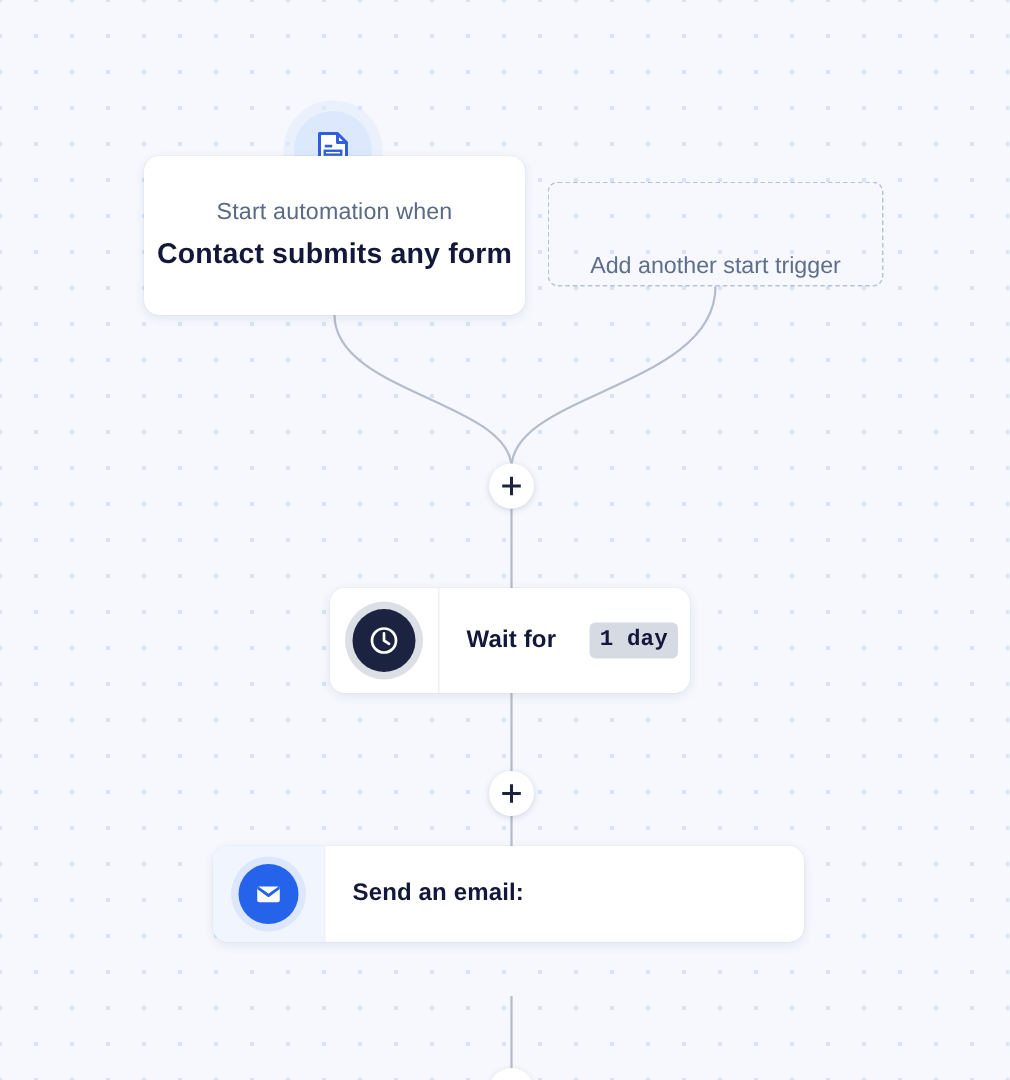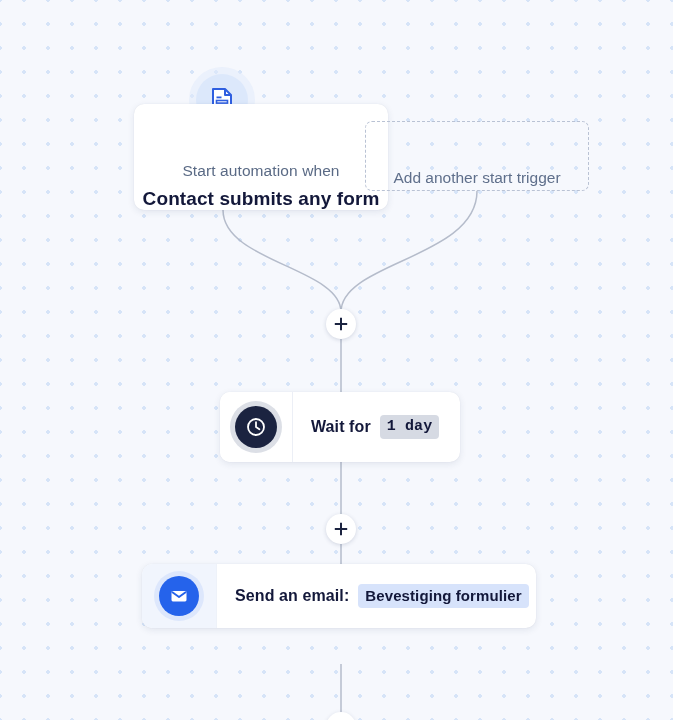--- a/index.html
+++ b/index.html
@@ -46,23 +46,22 @@
 
   
   #trigger-card {
     left: 96px;
     top: 104px;
     width: 254px;
     height: 106px;
     display: flex;
     flex-direction: column;
     align-items: center;
-    justify-content: flex-end;
+    justify-content: center;
     gap: 8px;
-    margin-left: 38px;
   }
   .trigger-sub {
     font-size: 15.5px;
     color: #5a6a85;
     letter-spacing: .1px;
   }
   .trigger-title {
     font-size: 19px;
     font-weight: bold;
     color: #13183a;
@@ -135,21 +134,21 @@
     align-items: center;
     justify-content: center;
     flex: 0 0 72px;
   }
   .card-body {
     flex: 1;
     display: flex;
     align-items: center;
     padding: 0 18px;
     border-left: 1px solid #eceff6;
-    gap: 9px;
+    gap: 22px;
     white-space: nowrap;
   }
   .card-label {
     font-size: 16px;
     font-weight: bold;
     color: #13183a;
     letter-spacing: .1px;
   }
   .badge {
     display: inline-block;
@@ -286,19 +285,18 @@
     <div class="icon-panel">
       <div class="mail-circle">
         <svg width="20" height="20" viewBox="0 0 20 20" xmlns="http://www.w3.org/2000/svg">
           <rect x="2.5" y="5" width="15" height="10.5" rx="1.4" fill="#ffffff"></rect>
           <path d="M3.4 6.2 L10 11 L16.6 6.2" fill="none" stroke="#2563eb" stroke-width="1.9" stroke-linecap="round" stroke-linejoin="round"></path>
         </svg>
       </div>
     </div>
     <div class="card-body">
       <span class="card-label">Send an email:</span>
-      <span class="badge badge-blue">Bevestiging formulier</span>
     </div>
   </div>
 
   <div id="bottom-node"></div>
 
 </div>
 
 </body></html>

